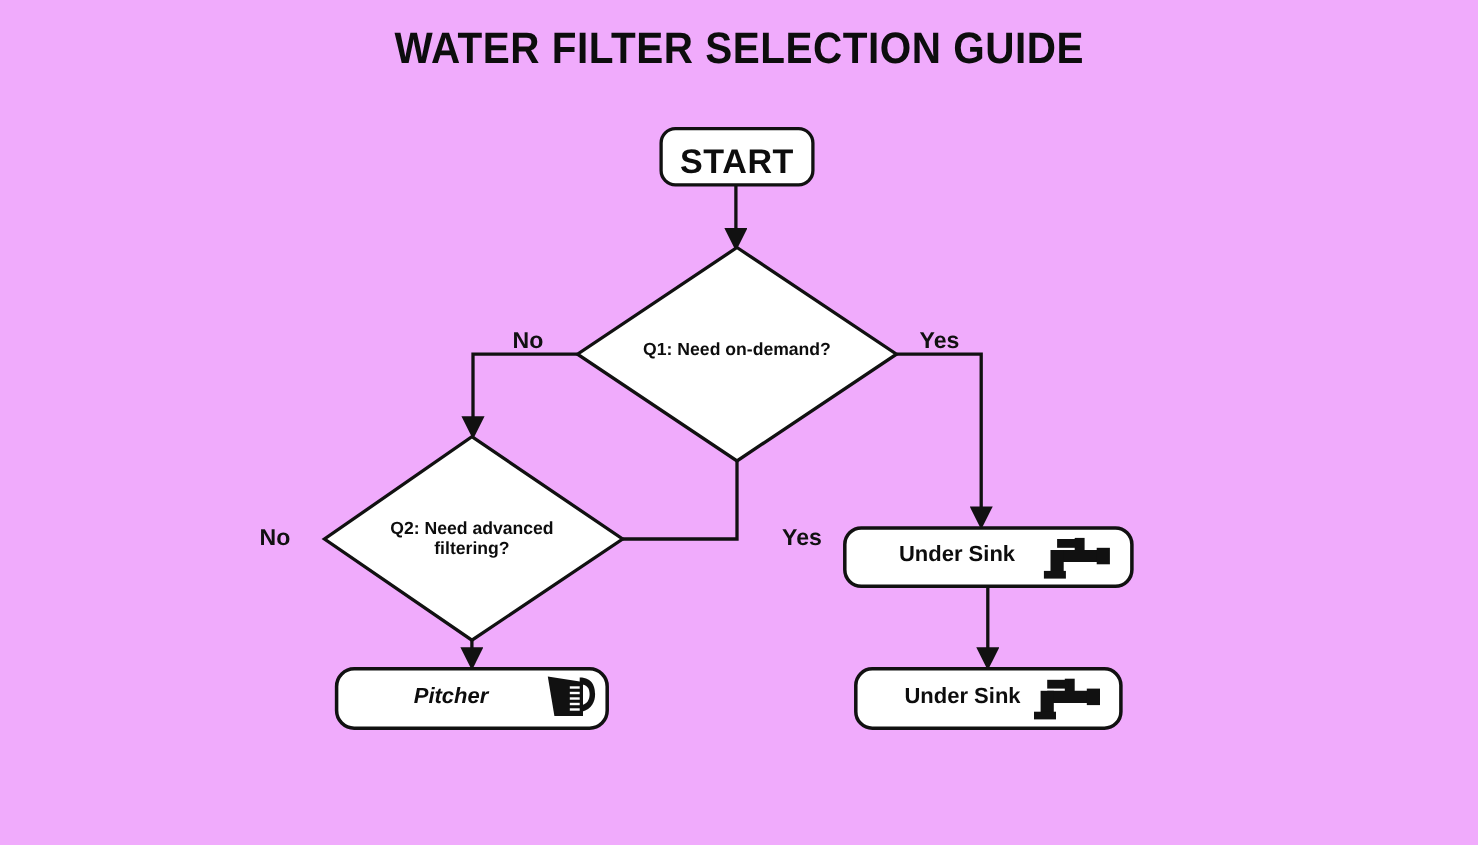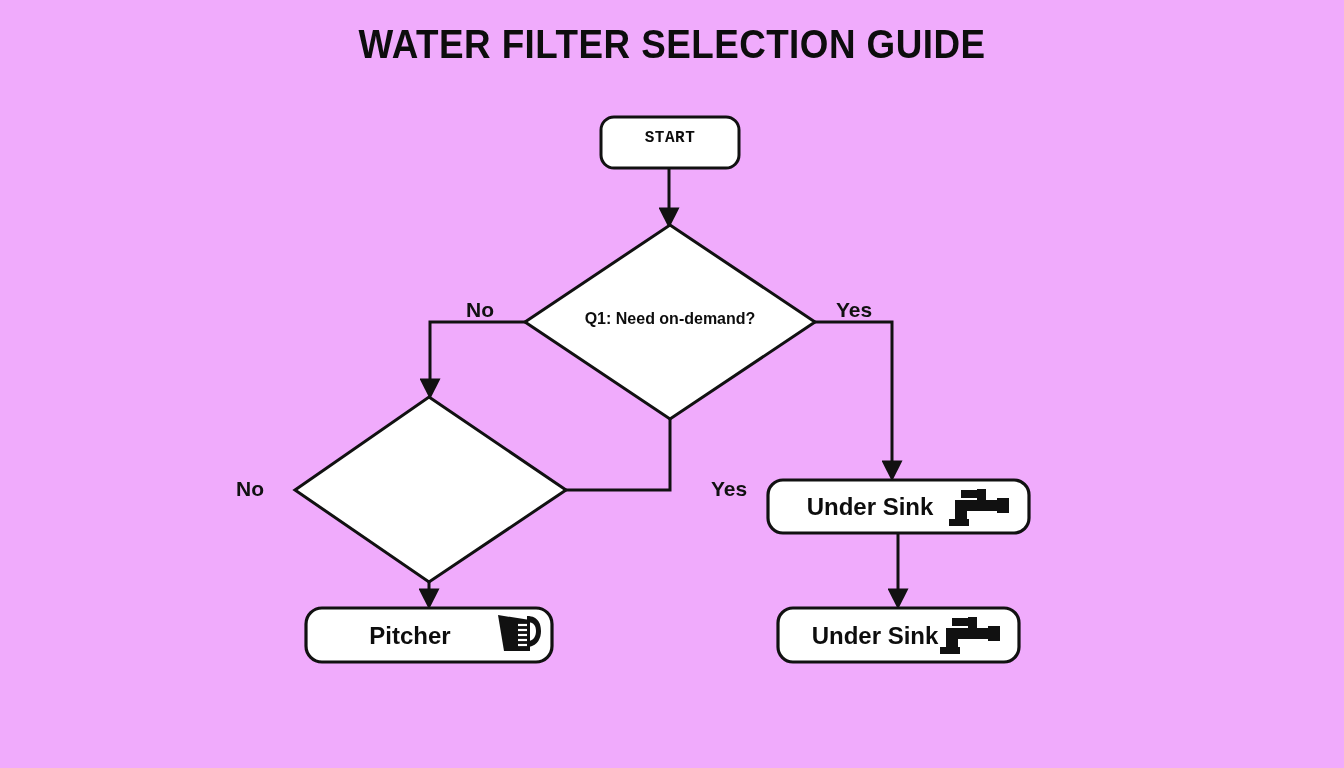--- a/index.html
+++ b/index.html
@@ -58,26 +58,25 @@
     position: absolute;
     font-family: "Liberation Sans", sans-serif;
     font-weight: 700;
     font-size: 16px;
     color: #0d0d0d;
     text-align: center;
     line-height: 1.18;
     white-space: pre-line;
   }
   .box-text {
-    font-size: 24px;
+    font-size: 20px;
   }
   .start-text {
-    font-size: 16px;
+    font-size: 31px;
     letter-spacing: 0.5px;
-    font-family: Liberation Mono, monospace;
   }
 </style>
 </head>
 <body>
 
 <div id="canvas">
 
   <div id="title">WATER FILTER SELECTION GUIDE</div>
 
   <svg id="flow" viewBox="0 0 1344 768" xmlns="http://www.w3.org/2000/svg">
@@ -152,22 +151,24 @@
       <path d="M 50 11 L 62 11 L 62 26 L 50 26 Z" fill="#111111"></path>
       <path d="M 8 13 L 20 13 L 20 35 L 8 35 Z" fill="#111111"></path>
       <path d="M 2 32 L 22 32 L 22 39 L 2 39 Z" fill="#111111"></path>
     </g>
   </svg>
 
   <div class="node-label start-text" style="left:601px; top:129px; width:138px; text-align:center;">START</div>
 
   <div class="diamond-text" style="left:545px; top:310px; width:250px;">Q1: Need on-demand?</div>
 
+  <div class="diamond-text" style="left:309px; top:472px; width:240px;">Q2: Need advanced
+filtering?</div>
 
-  <div class="node-label box-text" style="left:330px; top:622px; width:160px; text-align:center;">Pitcher</div>
+  <div class="node-label box-text" style="left:330px; top:622px; width:160px; text-align:center;font-style:italic;">Pitcher</div>
 
   <div class="node-label box-text" style="left:790px; top:493px; width:160px; text-align:center;">Under Sink</div>
 
   <div class="node-label box-text" style="left:795px; top:622px; width:160px; text-align:center;">Under Sink</div>
 
   <div class="edge-label" style="left:466px; top:298px;">No</div>
 
   <div class="edge-label" style="left:836px; top:298px;">Yes</div>
 
   <div class="edge-label" style="left:236px; top:477px;">No</div>

